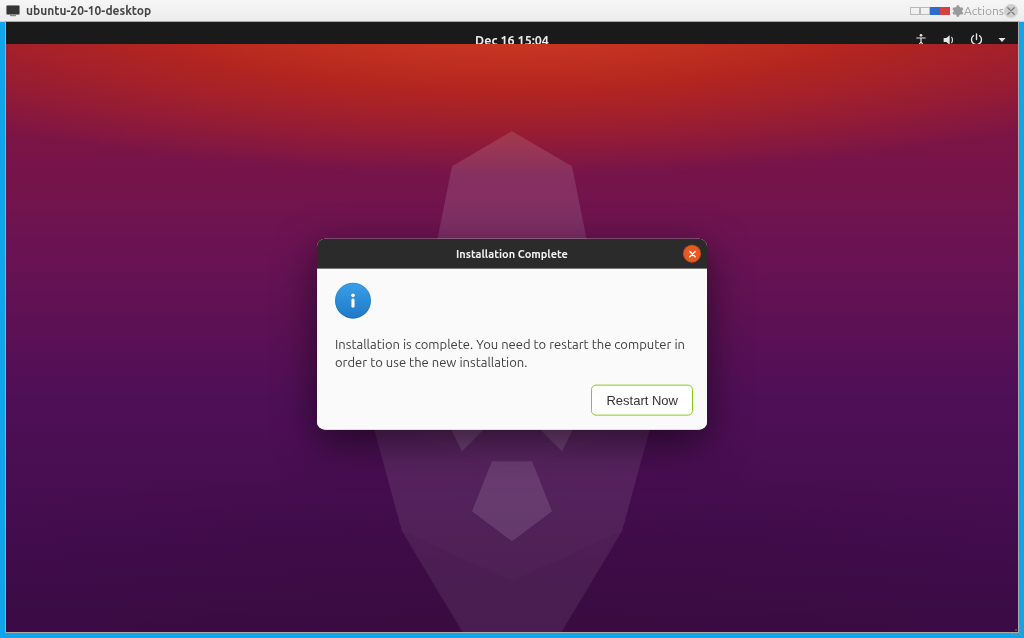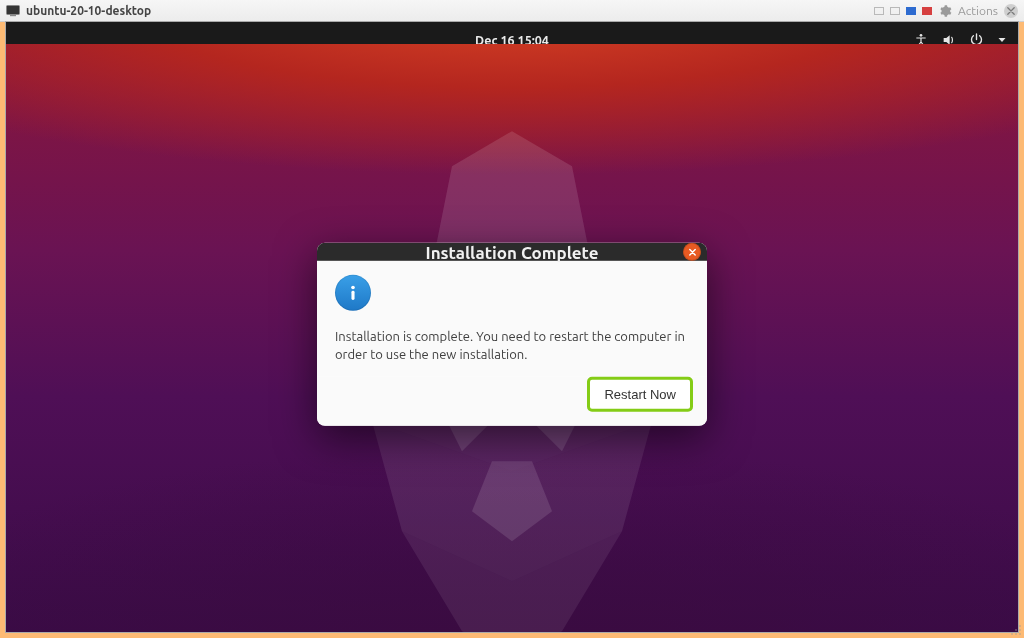--- a/index.html
+++ b/index.html
@@ -1,27 +1,27 @@
 <!DOCTYPE html>
 <html><head>
   <meta charset="utf-8">
   <style>
     * { margin: 0; padding: 0; box-sizing: border-box; }
     html, body { width: 1024px; height: 638px; overflow: hidden; font-family: Ubuntu, "Segoe UI", Arial, sans-serif; background: #eee; }
 
     
-    .vm-window { position: relative; width: 1024px; height: 638px; background: #fdba74; }
+    .vm-window { position: relative; width: 1024px; height: 638px; background: #0ea5e9; }
 
     
     .host-titlebar { height: 22px; background: linear-gradient(#f6f6f6, #ececec); border-bottom: 1px solid #cfcfcf; display: flex; align-items: center; padding: 0 6px; color: #555; font-size: 12px; }
     .host-titlebar .host-icon { width: 14px; height: 12px; margin-right: 6px; display: inline-block; }
     .host-titlebar .host-icon svg { display:block; }
     .host-titlebar .host-title { flex: 0 0 auto; font-weight: 600; color: #444; }
     .host-titlebar .spacer { flex: 1; }
-    .host-titlebar .host-right { display: flex; align-items: center; gap: 6px; color: #9a9a9a; }
+    .host-titlebar .host-right { display: flex; align-items: center; color: #9a9a9a; }
     .host-titlebar .host-right .ind { width:10px; height:8px; border:1px solid #b9b9b9; display:inline-block; }
     .host-titlebar .host-right .ind.blue { background:#2d6bd0; border-color:#2d6bd0; }
     .host-titlebar .host-right .ind.red { background:#d64040; border-color:#d64040; }
     .host-titlebar .host-right .gear { width:14px; height:14px; display:inline-block; }
     .host-titlebar .host-right .actions-label { font-size:12px; }
     .host-titlebar .host-right .close-btn { width:14px; height:14px; border-radius:50%; background:#cfcfcf; display:flex; align-items:center; justify-content:center; color:#888; font-size:10px; line-height:1; }
 
     
     .guest { position: absolute; top: 22px; left: 6px; right: 6px; bottom: 6px; background: #000; outline: 1px solid #aaa; }
 
@@ -35,27 +35,27 @@
     .desktop .wallpaper-gradient { position:absolute; inset:0;
        background:
          radial-gradient(ellipse 140% 55% at 50% -8%, #dd4725 0%, #b4261f 28%, rgba(180,38,31,0) 55%),
          radial-gradient(ellipse 120% 70% at 50% 110%, #3a0b3f 0%, rgba(58,11,63,0) 60%),
          linear-gradient(#8a163c 0%, #6a1353 35%, #4f0f56 60%, #3a0b47 100%);
     }
     .desktop .gorilla { position:absolute; left:50%; top:50%; transform:translate(-50%, -42%); width:500px; height:540px; opacity:0.35; }
 
     
     .dialog { position:absolute; width: 390px; left: 50%; top: 50%; transform: translate(-50%, -52%); border-radius: 8px; overflow: hidden; box-shadow: 0 12px 40px rgba(0,0,0,0.55); background:#fff; }
-    .dialog .titlebar { background:#2b2b2b; height:18px; display:flex; align-items:center; justify-content:center; position:relative; color:#f1f1f1; font-size:17px; font-weight:600; }
+    .dialog .titlebar { background:#2b2b2b; height:30px; display:flex; align-items:center; justify-content:center; position:relative; color:#f1f1f1; font-size:11px; font-weight:600; }
     .dialog .titlebar .close { position:absolute; right:6px; top:50%; transform:translateY(-50%); width:18px; height:18px; border-radius:50%; background:#e85a22; display:flex; align-items:center; justify-content:center; box-shadow: inset 0 0 0 1px rgba(0,0,0,0.15); }
     .dialog .body { background:#fafafa; padding: 14px 18px 14px 18px; display:flex; gap:16px;flex-direction:column; }
     .dialog .body .info-icon { flex:0 0 auto; width:36px; height:36px; border-radius:50%; background: linear-gradient(#3aa0e8, #1e78c7); display:flex; align-items:center; justify-content:center; box-shadow: inset 0 0 0 1px rgba(0,0,0,0.08); }
     .dialog .body .msg { color:#3e3e3e; font-size:13px; line-height:1.35; padding-top:1px; }
     .dialog .footer { background:#fafafa; padding: 0 14px 14px 14px; display:flex; justify-content:flex-end; }
-    .dialog .footer button { background:#fff; border:3px solid #84cc16; border-radius:5px; padding: 7px 14px; font-size:13px; color:#333; cursor:pointer; }
+    .dialog .footer button { background:#fff; border:1px solid #84cc16; border-radius:5px; padding: 7px 14px; font-size:13px; color:#333; cursor:pointer; }
 
     
     .resize-grip { position:absolute; right:2px; bottom:2px; width:12px; height:12px; opacity:0.5; }
   </style>
 </head>
 <body>
 
 <div class="vm-window">
 
   <div class="host-titlebar">

